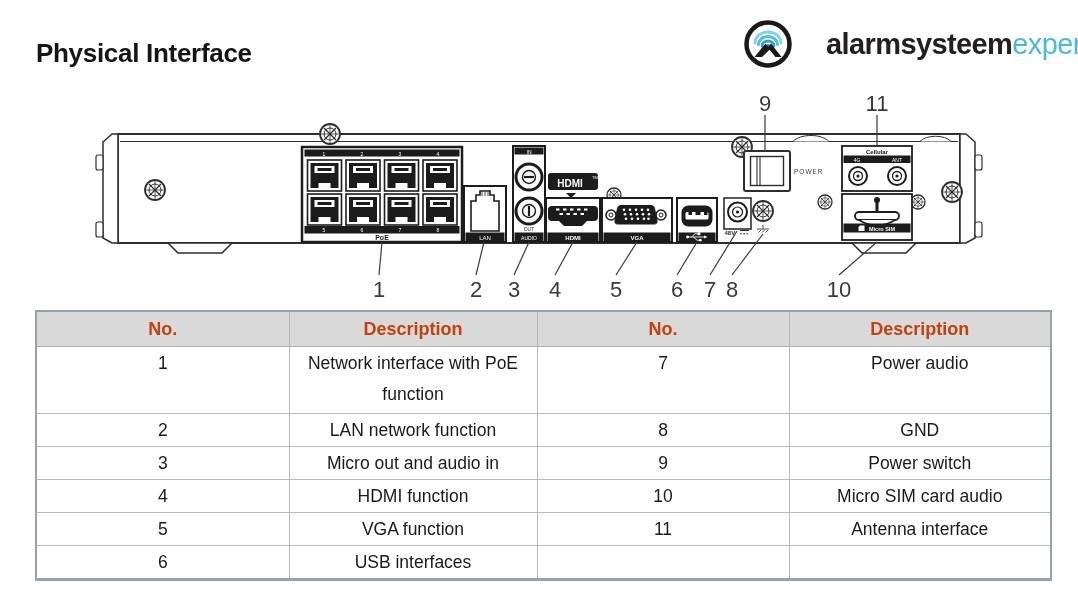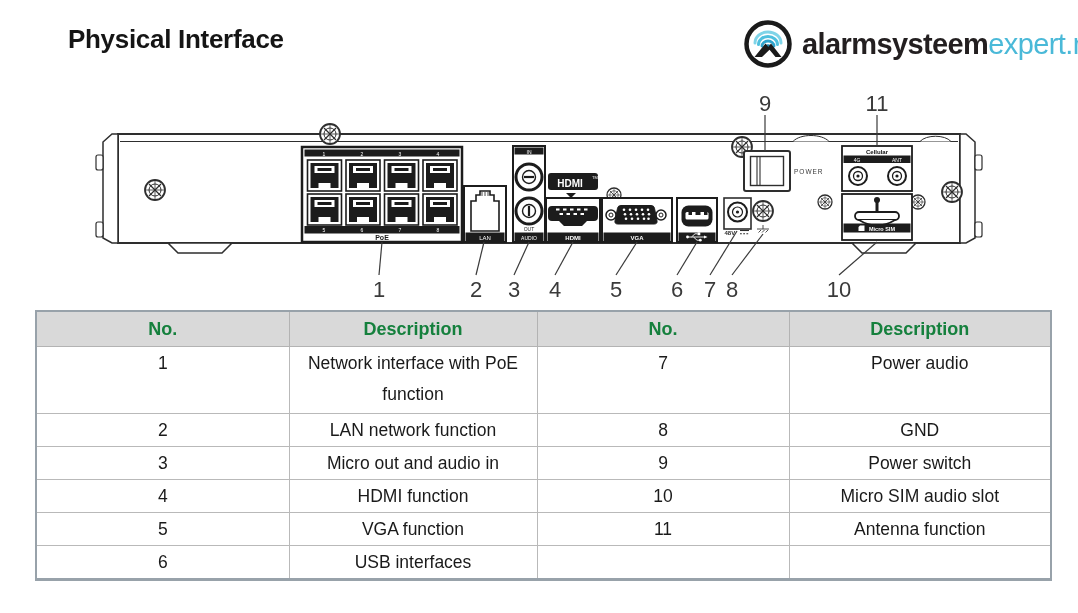--- a/index.html
+++ b/index.html
@@ -1,29 +1,29 @@
 <!DOCTYPE html>
 <html><head>
 <meta charset="utf-8">
 <style>
   html,body{margin:0;padding:0;}
   body{width:1078px;height:613px;position:relative;background:#fff;
        font-family:"Liberation Sans",sans-serif;overflow:hidden;}
-  .page-title{position:absolute;left:36px;top:24px;font-size:26px;font-weight:bold;
-       color:#151515;letter-spacing:-.3px;margin-left:32px;}
+  .page-title{position:absolute;left:36px;top:38px;font-size:26px;font-weight:bold;
+       color:#151515;letter-spacing:-.3px;}
   .logo{position:absolute;left:743px;top:19px;display:flex;align-items:center;gap:9px;}
   .logo-text{font-size:29px;letter-spacing:-.6px;white-space:nowrap;}
-  .brand-bold{font-weight:bold;color:#231f20;}
+  .brand-bold{font-weight:bold;color:#231f20;margin-left:24px;}
   .brand-light{font-weight:normal;color:#4ab9d8;}
   .diagram-wrap{position:absolute;left:0;top:80px;width:1078px;height:230px;}
   svg text{font-family:"Liberation Sans",sans-serif;}
   .spec-table{position:absolute;left:35px;top:310px;width:1015px;border-collapse:collapse;
        table-layout:fixed;border:2px solid #98a2aa;border-bottom-width:3px;}
   .spec-table th{background:#d9d9d9;border:1px solid #b3b3b3;height:32px;
-       font-size:18px;font-weight:bold;color:#15803d;text-align:center;vertical-align:middle;}
+       font-size:18px;font-weight:bold;color:#c2410c;text-align:center;vertical-align:middle;}
   .spec-table td{border:1px solid #b9b9b9;height:31px;font-size:17.5px;color:#1a1a1a;
        text-align:center;vertical-align:top;line-height:31px;padding:1px 8px 0 8px;}
   .spec-table tr.tall td{height:65px;}
 </style>
 </head>
 <body>
 
 <div class="page-title">Physical Interface</div>
 
 <div class="logo">
@@ -318,27 +318,27 @@
     <tr>
       <td>3</td>
       <td>Micro out and audio in</td>
       <td>9</td>
       <td>Power switch</td>
     </tr>
     <tr>
       <td>4</td>
       <td>HDMI function</td>
       <td>10</td>
-      <td>Micro SIM audio slot</td>
+      <td>Micro SIM card audio</td>
     </tr>
     <tr>
       <td>5</td>
       <td>VGA function</td>
       <td>11</td>
-      <td>Antenna function</td>
+      <td>Antenna interface</td>
     </tr>
     <tr>
       <td>6</td>
       <td>USB interfaces</td>
       <td></td>
       <td></td>
     </tr>
   </tbody>
 </table>
 

